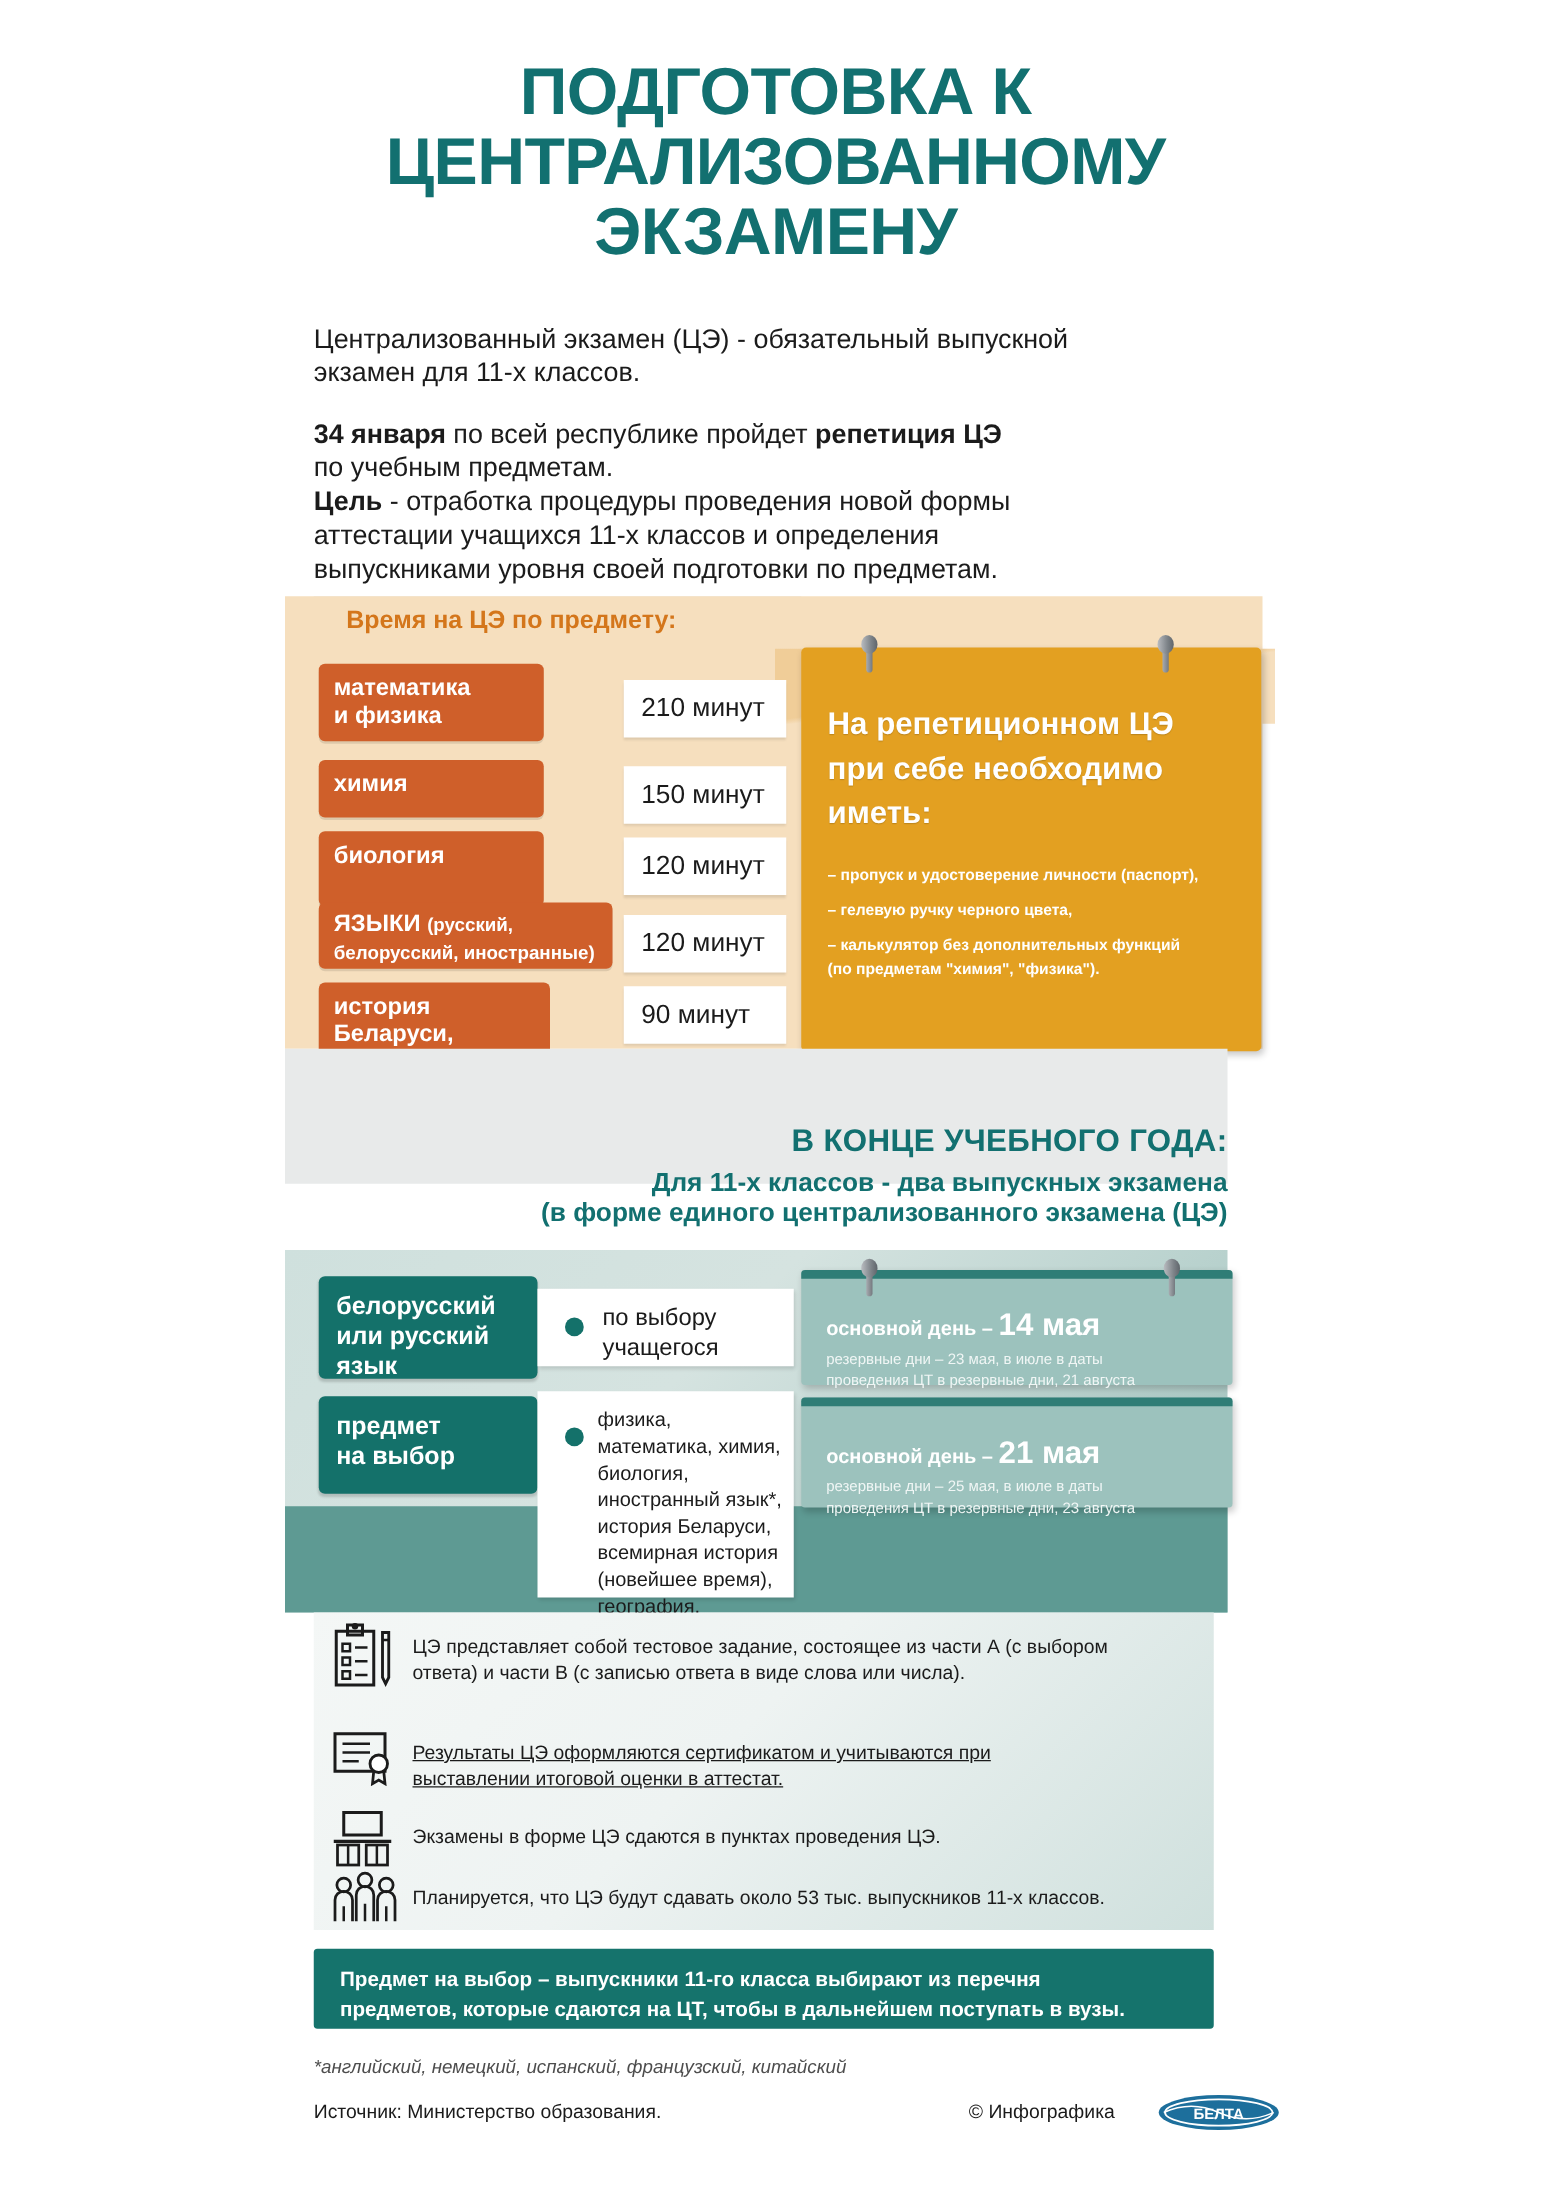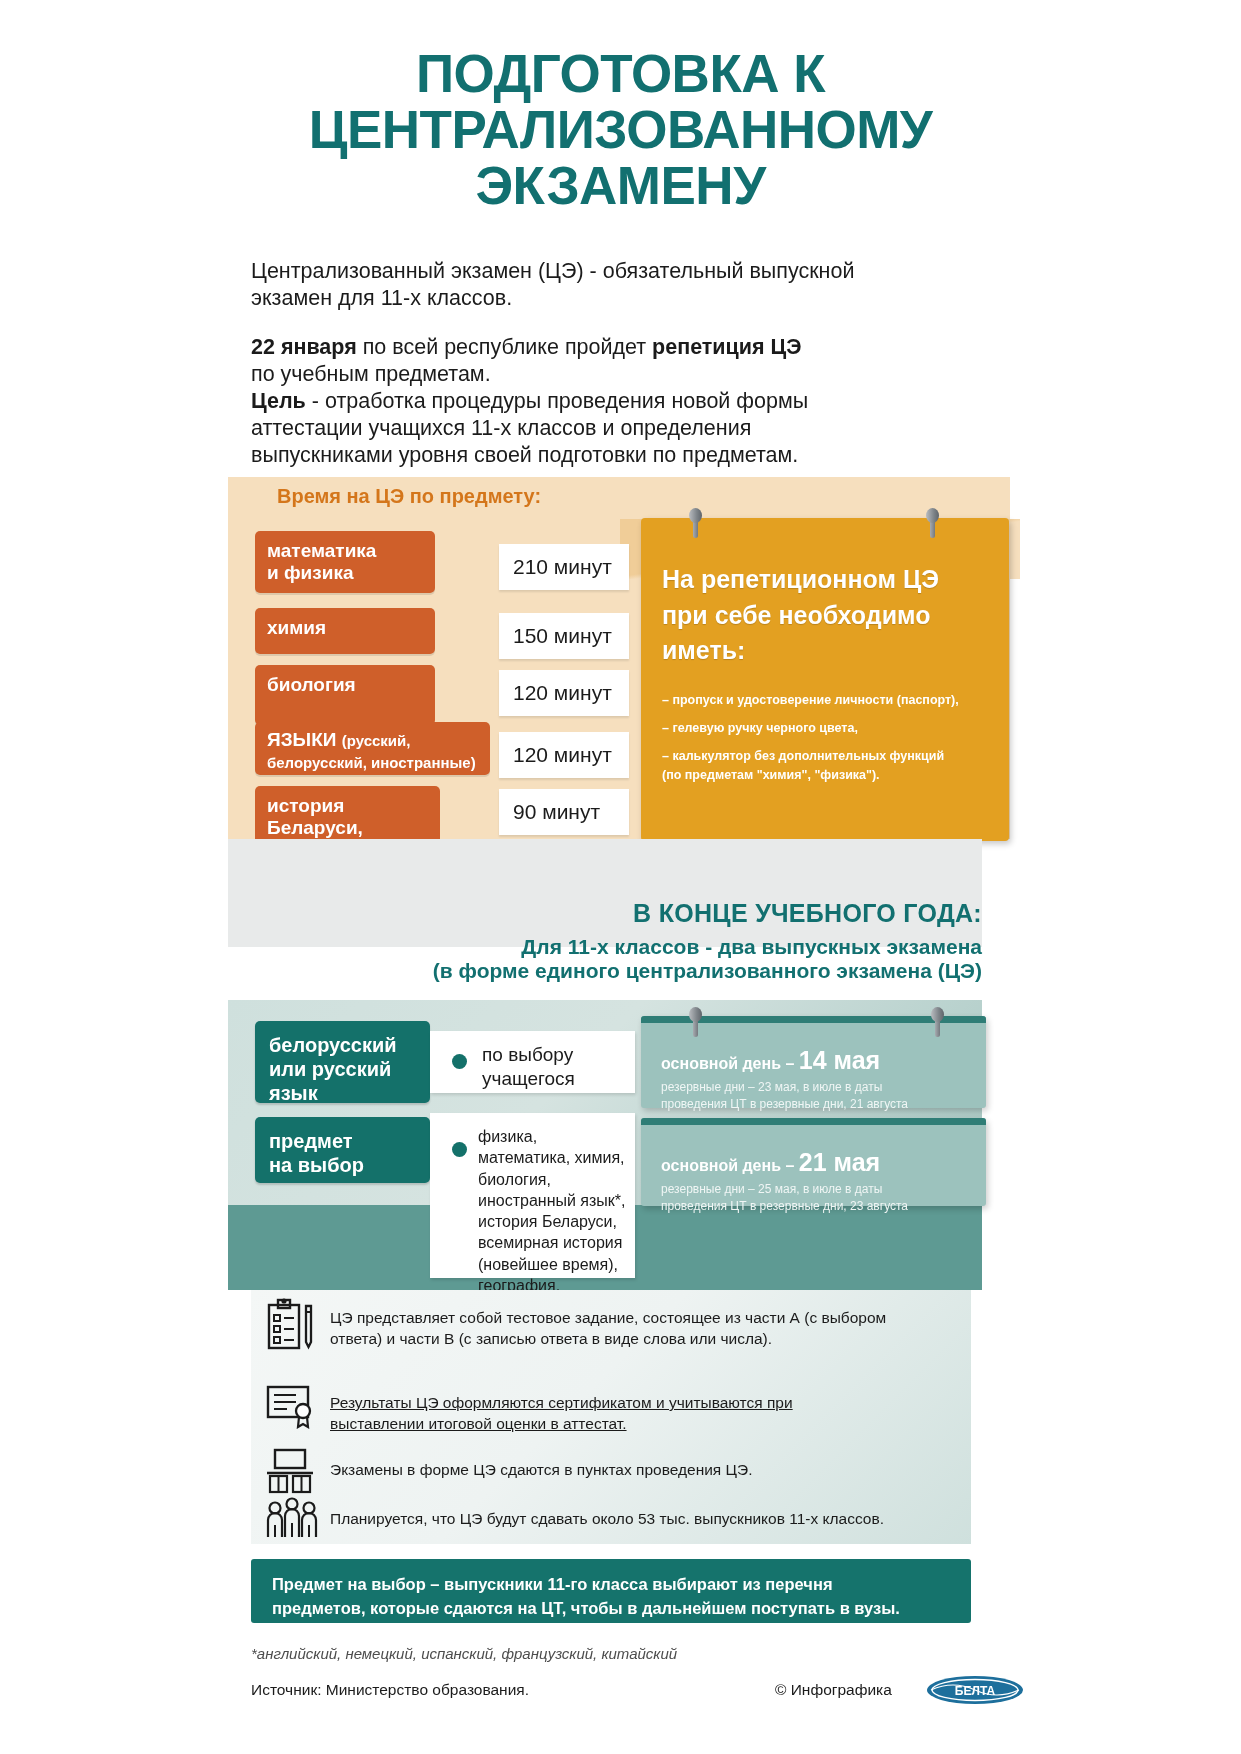--- a/index.html
+++ b/index.html
@@ -190,21 +190,21 @@
   <div class="title">
     <span class="l">ПОДГОТОВКА К</span>
     <span class="l">ЦЕНТРАЛИЗОВАННОМУ</span>
     <span class="l">ЭКЗАМЕНУ</span>
   </div>
 
   <div class="intro">
     <p>Централизованный экзамен (ЦЭ) - обязательный выпускной</p>
     <p>экзамен для 11-х классов.</p>
     <div class="gap"></div>
-    <p><b>22 января</b><span> по всей республике пройдет </span><b>репетиция ЦЭ</b></p>
+    <p><b>34 января</b><span> по всей республике пройдет </span><b>репетиция ЦЭ</b></p>
     <p>по учебным предметам.</p>
     <p><b>Цель</b><span> - отработка процедуры проведения новой формы</span></p>
     <p>аттестации учащихся 11-х классов и определения</p>
     <p>выпускниками уровня своей подготовки по предметам.</p>
   </div>
 
   <div class="orange-head-bg"></div>
   <div class="orange-band"></div>
   <div class="orange-wedge"></div>
   <div class="orange-head">Время на ЦЭ по предмету:</div>
@@ -297,21 +297,21 @@
         <div class="stem"></div>
         <div class="head"></div>
       </div>
     <div class="nt1"><span>основной день – </span><b>14 мая</b></div>
     <div class="nt2">
       <span>резервные дни – 23 мая, в июле в даты</span><br>
       <span>проведения ЦТ в резервные дни,  21 августа</span>
     </div>
   </div>
 
-  <div class="tbox" style="left:255px;top:1117px;width:175px;height:66px;">
+  <div class="tbox" style="left:255px;top:1117px;width:175px;height:78px;">
     <span>предмет</span><br>
     <span>на выбор</span>
   </div>
   <div class="whitebox" style="left:430px;top:1113px;width:205px;height:165px;"></div>
   <div class="bullet" style="left:452px;top:1142px;"></div>
   <div style="position:absolute;left:478px;top:1126px;width:150px;font-size:16px;line-height:1.33;color:#1b1b1b;">физика, математика, химия, биология, иностранный язык*, история Беларуси, всемирная история (новейшее время), география, обществоведение</div>
 
   <div class="note-teal" style="left:641px;top:1118px;width:345px;height:88px;">
     <div class="tline"></div>
     <div class="nt1"><span>основной день – </span><b>21 мая</b></div>

